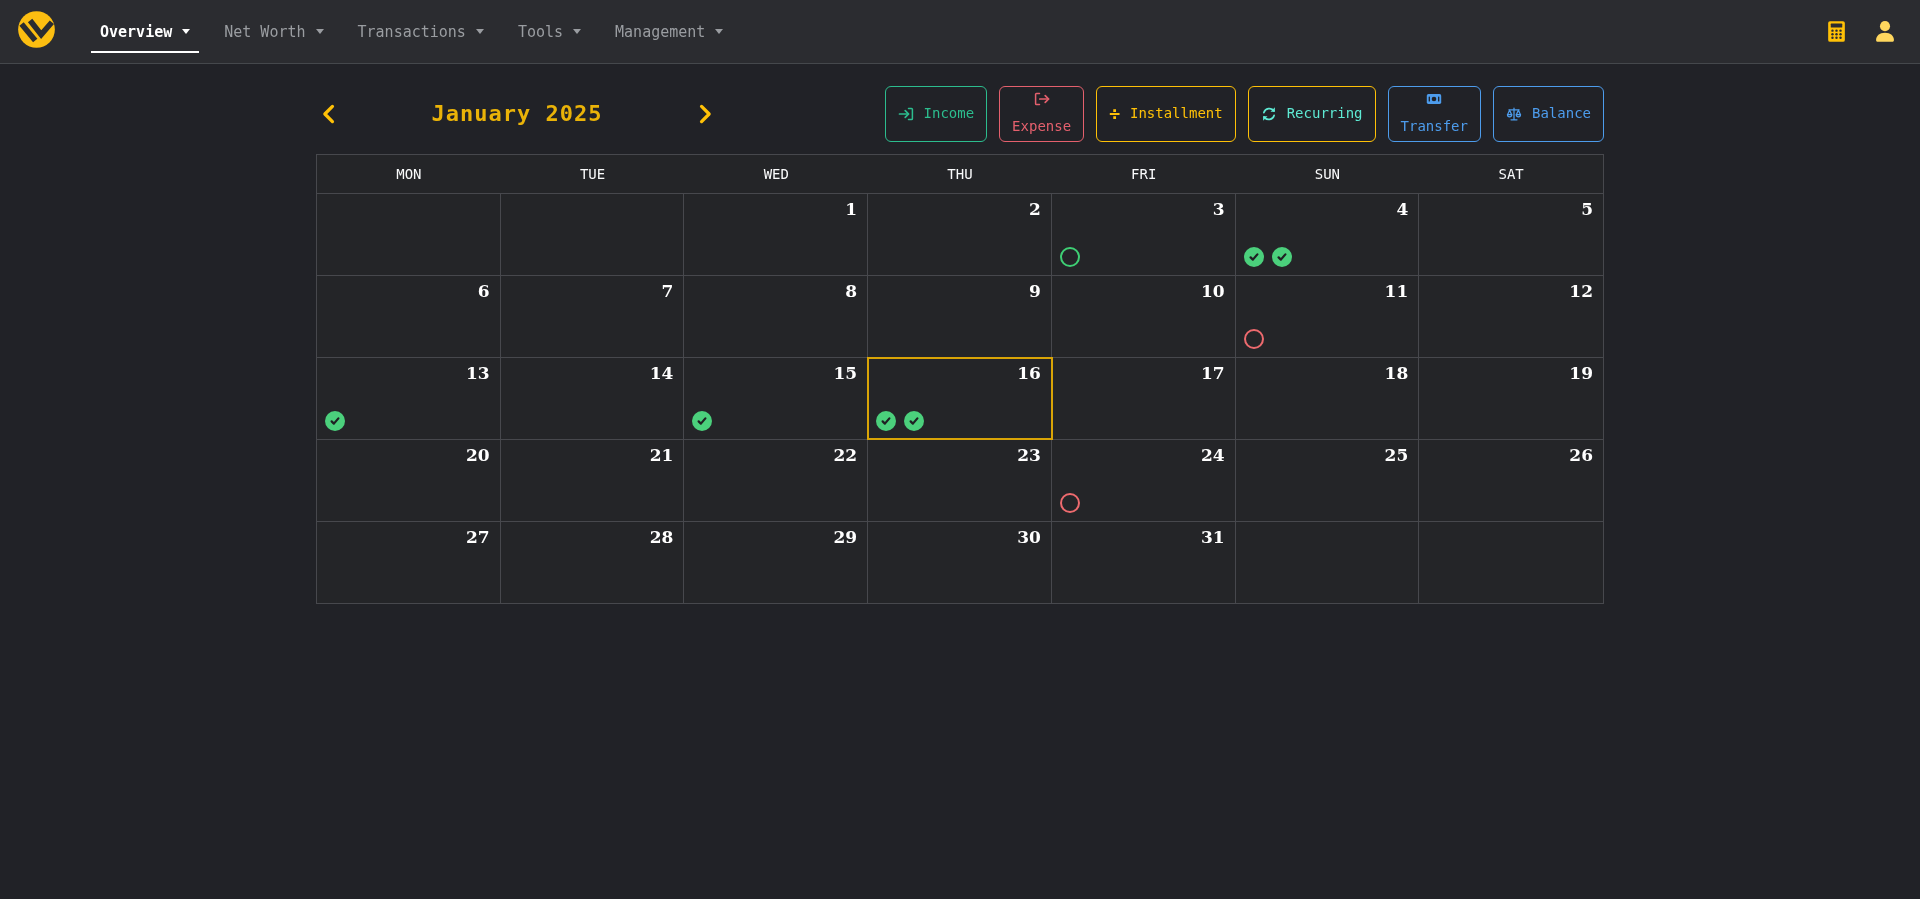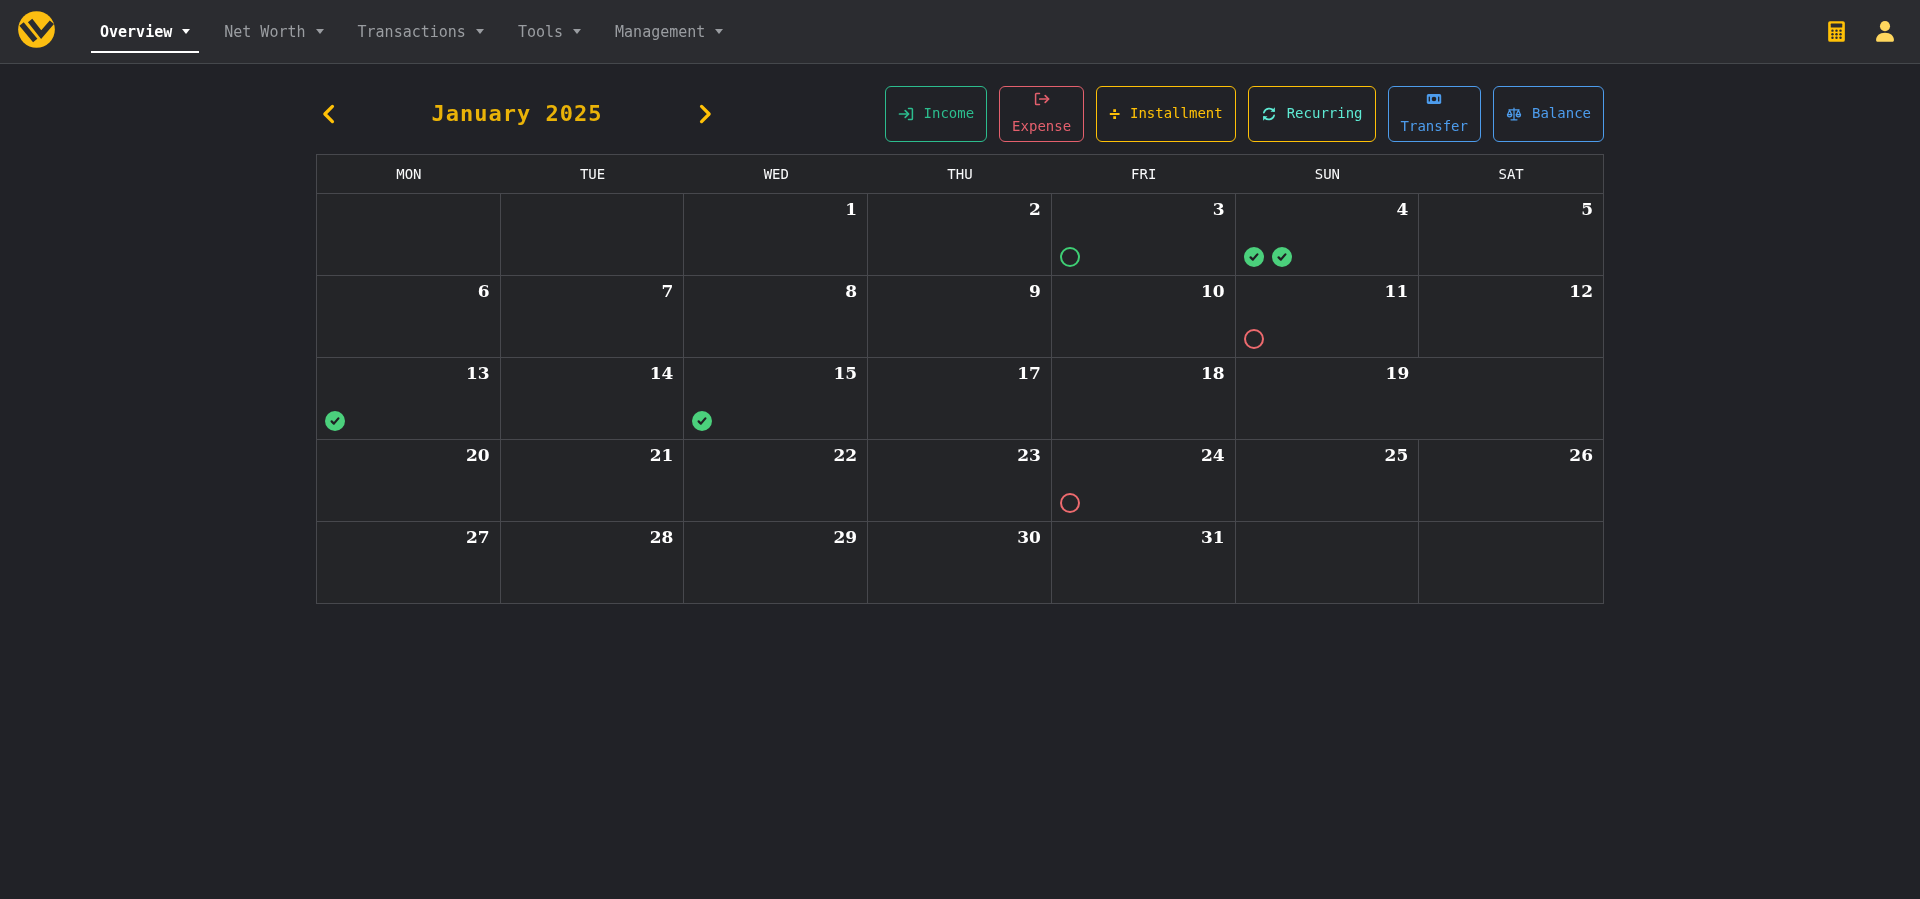--- a/index.html
+++ b/index.html
@@ -314,20 +314,35 @@
           <div class="cal-cell">
             <span class="day-num">15</span>
             <div class="markers">
               <span class="marker income-cleared">
                 <svg width="12" height="12" viewBox="0 0 16 16" fill="none" stroke="#1f2023" stroke-width="3" stroke-linecap="round" stroke-linejoin="round">
                   <path d="M3.5 8.5 6.5 11.5 12.5 4.5"></path>
                 </svg>
               </span>
             </div>
           </div>
+          <div class="cal-cell today">
+            <span class="day-num">16</span>
+            <div class="markers">
+              <span class="marker income-cleared">
+                <svg width="12" height="12" viewBox="0 0 16 16" fill="none" stroke="#1f2023" stroke-width="3" stroke-linecap="round" stroke-linejoin="round">
+                  <path d="M3.5 8.5 6.5 11.5 12.5 4.5"></path>
+                </svg>
+              </span>
+              <span class="marker income-cleared">
+                <svg width="12" height="12" viewBox="0 0 16 16" fill="none" stroke="#1f2023" stroke-width="3" stroke-linecap="round" stroke-linejoin="round">
+                  <path d="M3.5 8.5 6.5 11.5 12.5 4.5"></path>
+                </svg>
+              </span>
+            </div>
+          </div>
           <div class="cal-cell">
             <span class="day-num">17</span>
           </div>
           <div class="cal-cell">
             <span class="day-num">18</span>
           </div>
           <div class="cal-cell">
             <span class="day-num">19</span>
           </div>
         </div>

